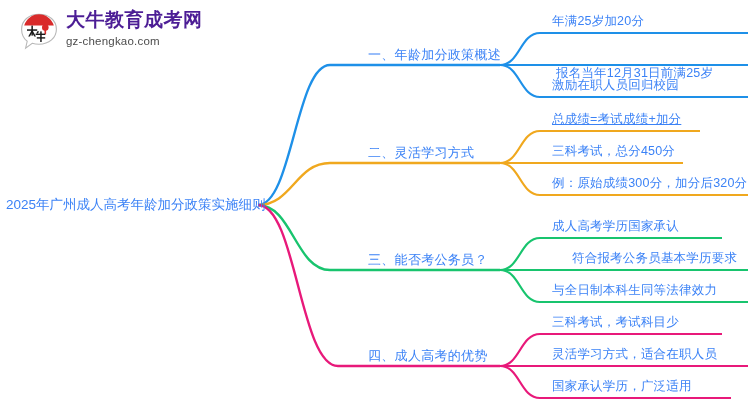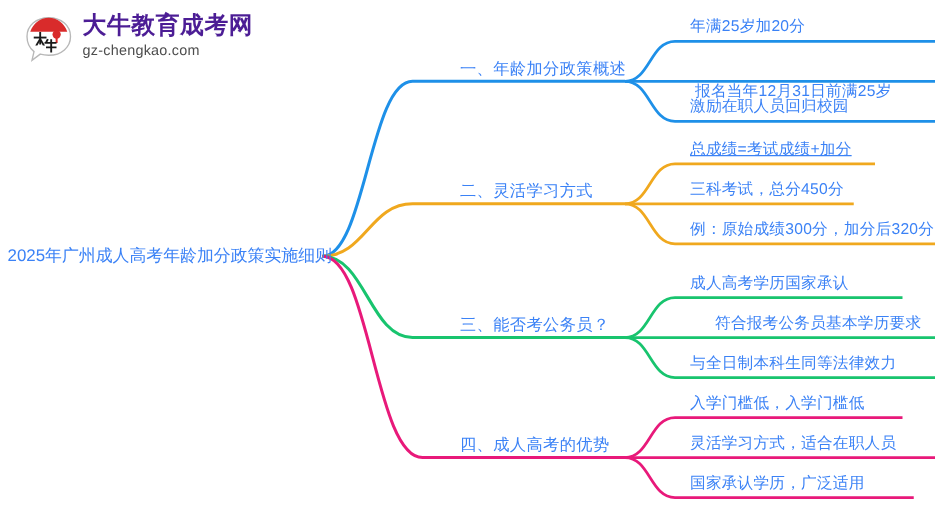--- a/index.html
+++ b/index.html
@@ -171,17 +171,17 @@
   <div class="node leaf-label" style="left:552px; top:111px;text-decoration:underline;">总成绩=考试成绩+加分</div>
   <div class="node leaf-label" style="left:552px; top:143px;">三科考试，总分450分</div>
   <div class="node leaf-label" style="left:552px; top:175px;">例：原始成绩300分，加分后320分</div>
 
   <div class="node branch-label" style="left:368px; top:251px;">三、能否考公务员？</div>
   <div class="node leaf-label" style="left:552px; top:218px;">成人高考学历国家承认</div>
   <div class="node leaf-label" style="left:552px; top:250px;margin-left:20px;">符合报考公务员基本学历要求</div>
   <div class="node leaf-label" style="left:552px; top:282px;">与全日制本科生同等法律效力</div>
 
   <div class="node branch-label" style="left:368px; top:347px;">四、成人高考的优势</div>
-  <div class="node leaf-label" style="left:552px; top:314px;">入学门槛低，入学门槛低</div>
+  <div class="node leaf-label" style="left:552px; top:314px;">三科考试，考试科目少</div>
   <div class="node leaf-label" style="left:552px; top:346px;">灵活学习方式，适合在职人员</div>
   <div class="node leaf-label" style="left:552px; top:378px;">国家承认学历，广泛适用</div>
 
 </div>
 
 </body></html>

